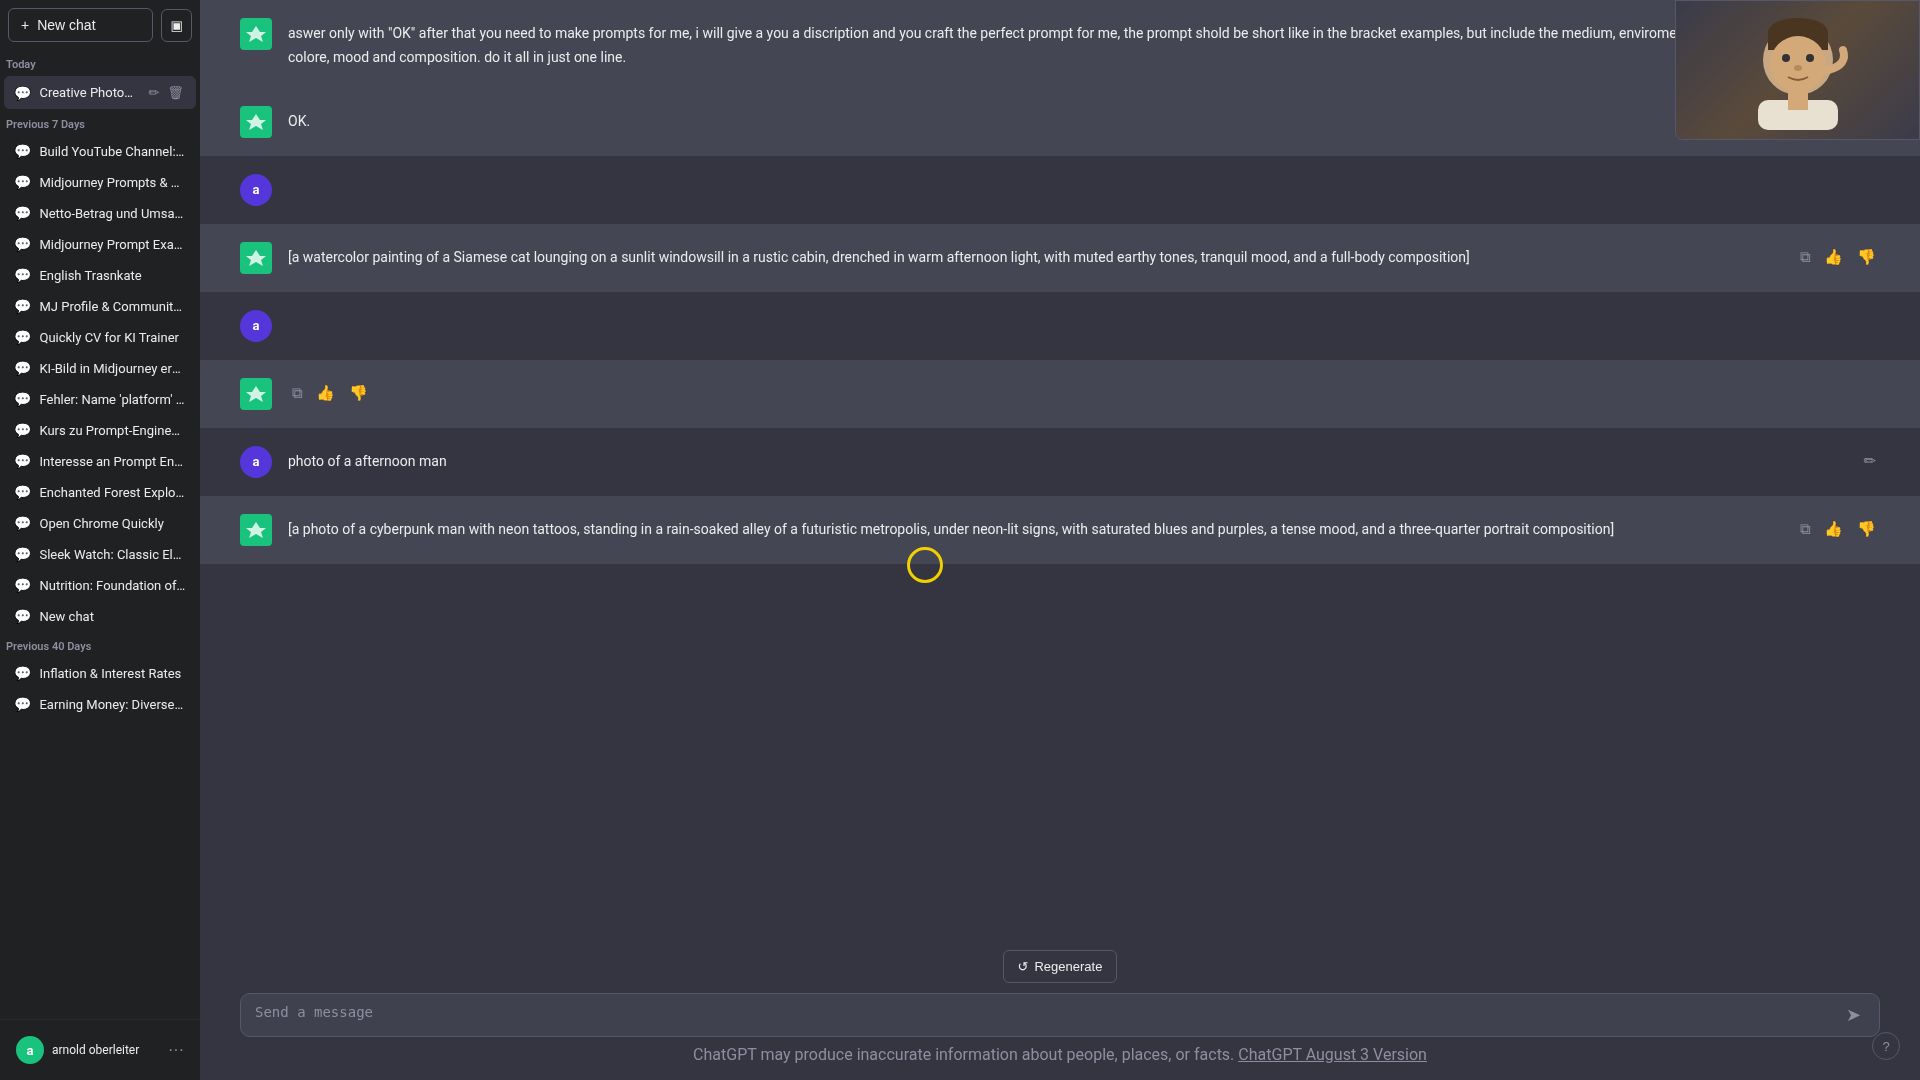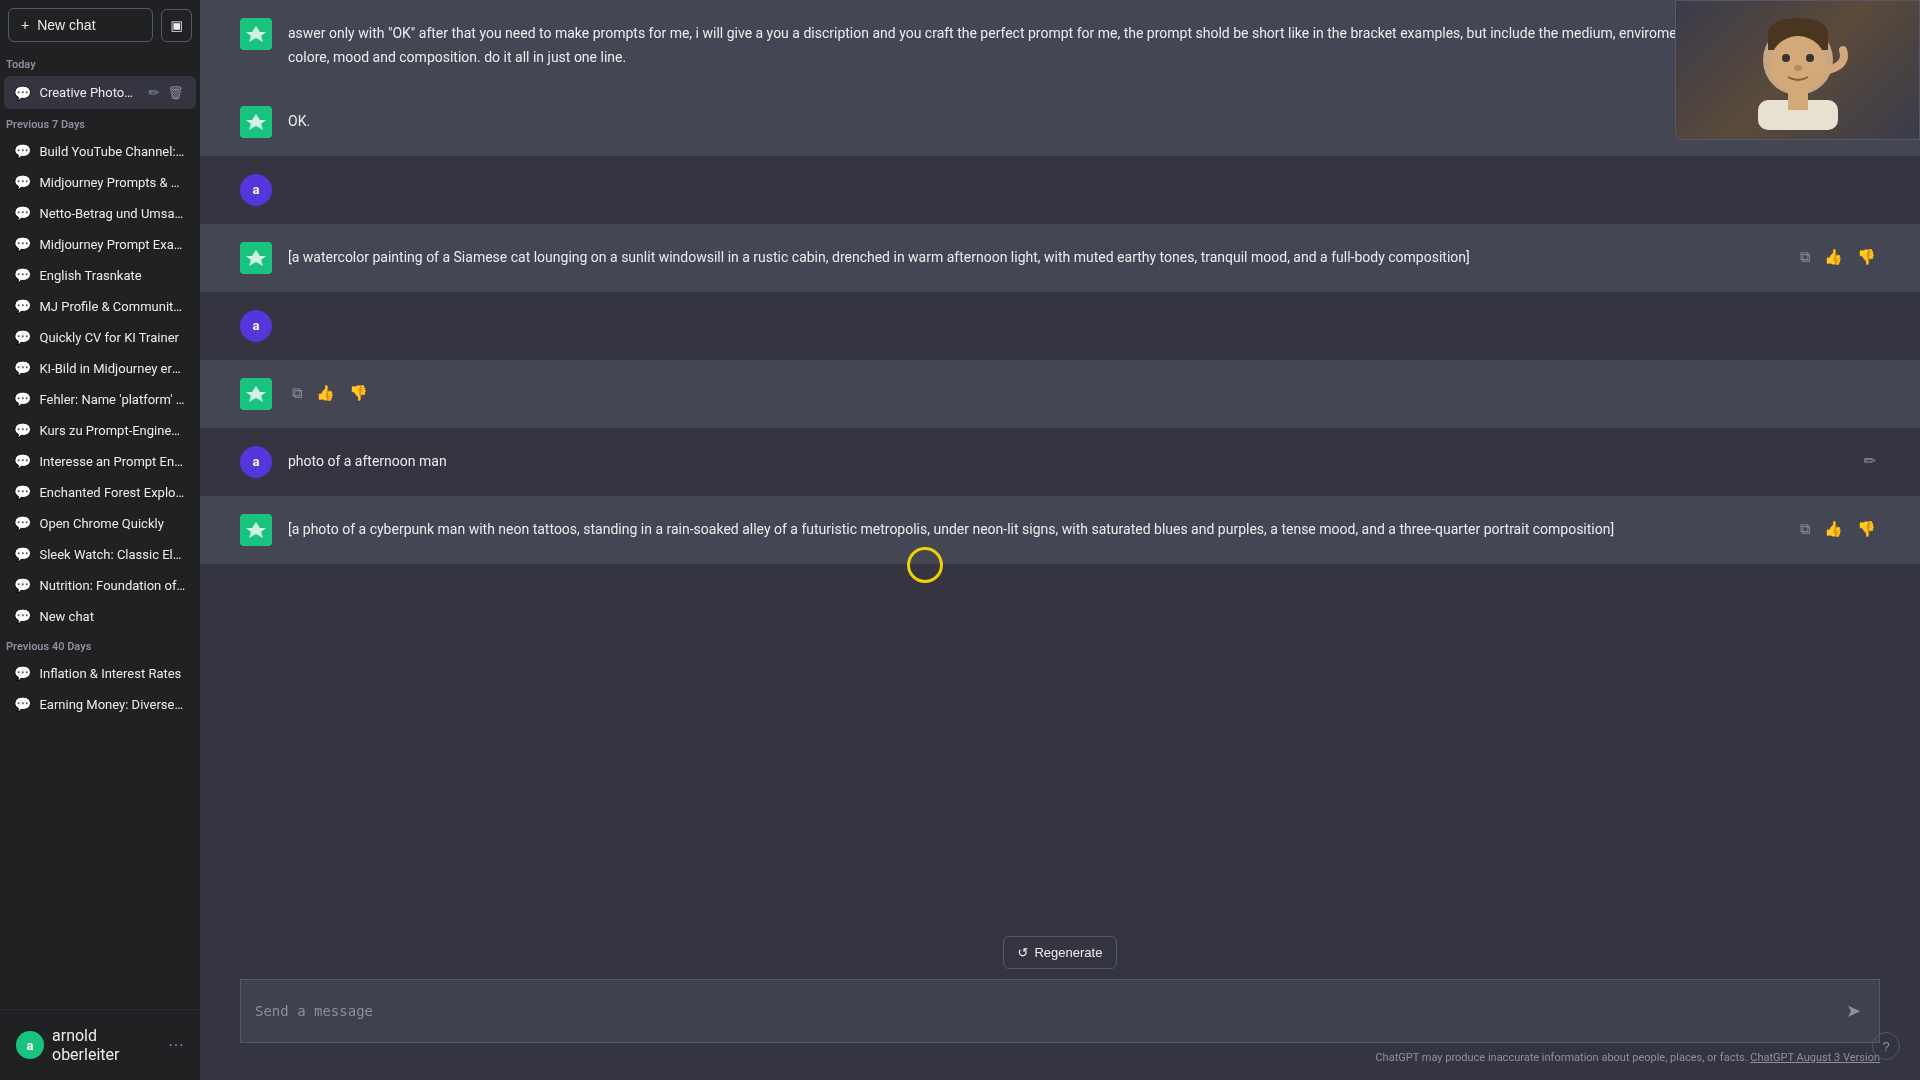--- a/index.html
+++ b/index.html
@@ -137,21 +137,21 @@
       align-items: center;
       justify-content: center;
       font-weight: bold;
       font-size: 13px;
       color: #fff;
       flex-shrink: 0;
     }
 
     .user-name {
       flex: 1;
-      font-size: 16px;
+      font-size: 12px;
       color: #ececec;
     }
 
     .user-menu-btn {
       background: none;
       border: none;
       color: #8e8ea0;
       cursor: pointer;
       font-size: 16px;
     }
@@ -273,25 +273,25 @@
       border: 1px solid #565869;
       border-radius: 6px;
       color: #ececec;
       cursor: pointer;
       padding: 8px 14px;
       font-size: 13px;
     }
 
     .input-wrapper {
       background: #40414f;
-      border-radius: 0;
+      border-radius: 10px;
       border: 1px solid #565869;
       display: flex;
-      align-items: center;
-      padding: 18px 14px;
+      align-items: flex-start;
+      padding: 8px 14px;
     }
 
     .message-input {
       flex: 1;
       background: none;
       border: none;
       outline: none;
       color: #ececec;
       font-size: 14px;
       resize: none;
@@ -303,22 +303,22 @@
     .send-btn {
       background: none;
       border: none;
       color: #8e8ea0;
       cursor: pointer;
       font-size: 18px;
       padding: 2px 4px;
     }
 
     .footer-text {
-      text-align: right;
-      font-size: 11px;
+      text-align: center;
+      font-size: 16px;
       color: #8e8ea0;
       margin-top: 8px;
     }
 
     .footer-text a {
       color: #8e8ea0;
       text-decoration: underline;
     }
 
     

